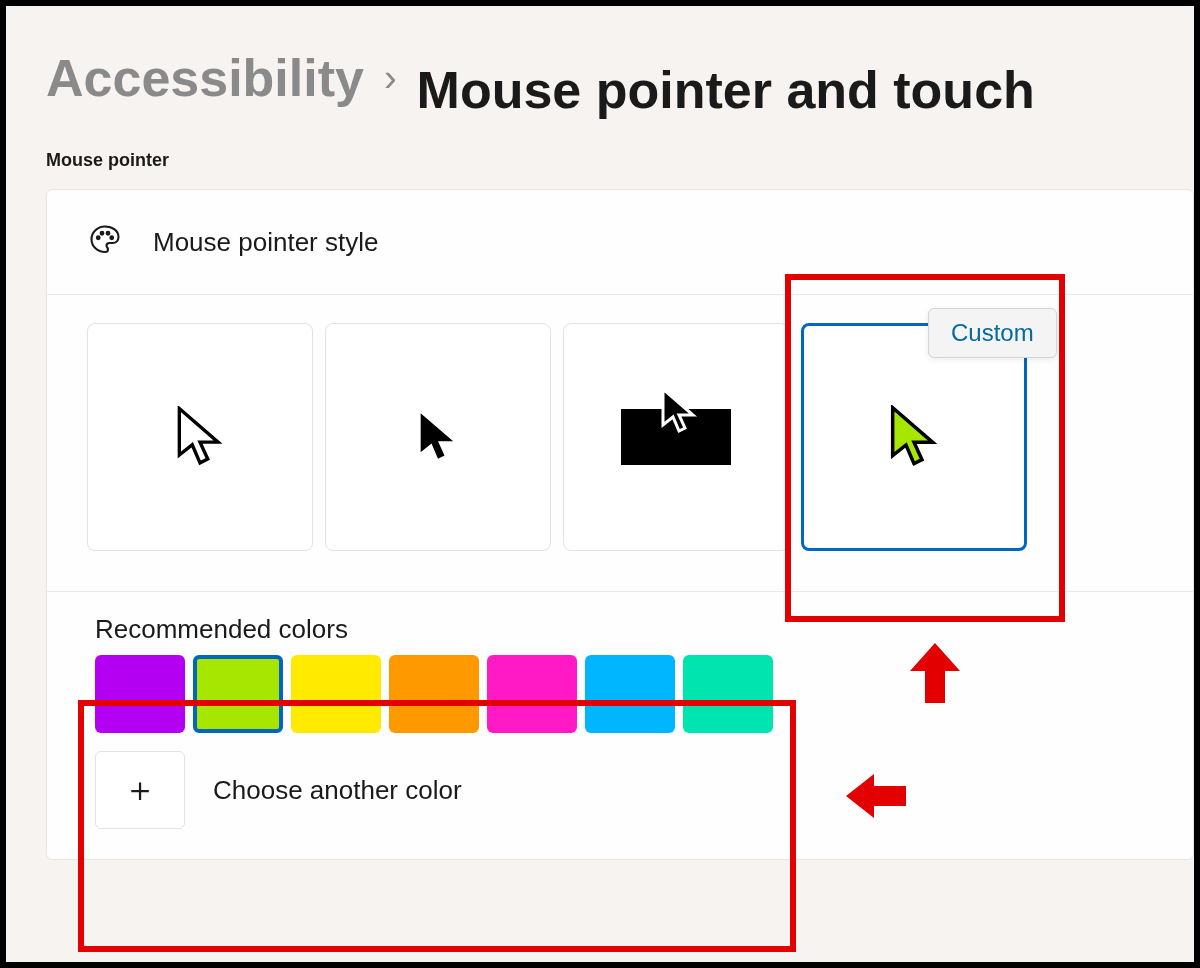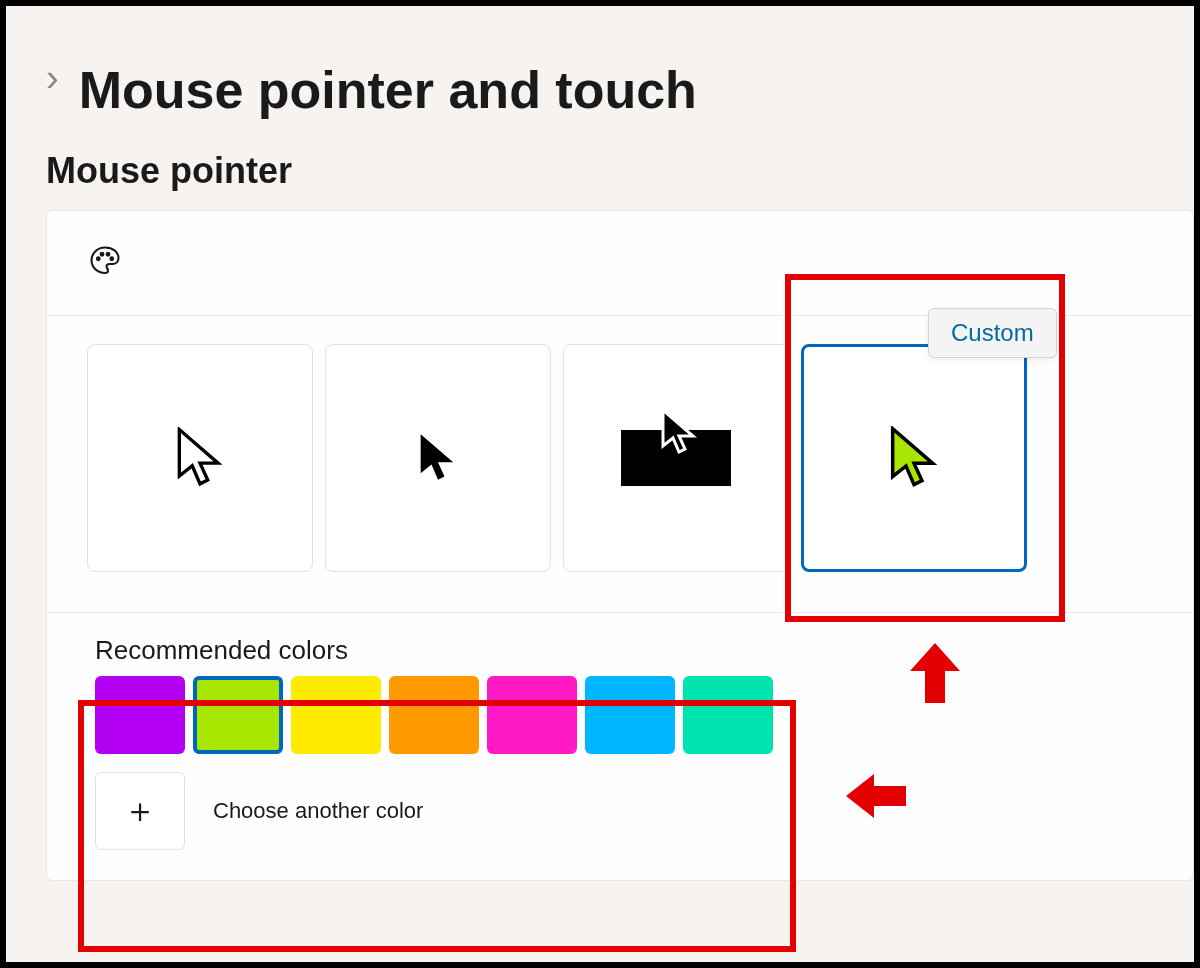--- a/index.html
+++ b/index.html
@@ -28,21 +28,21 @@
   font-size: 38px;
   color: #8a8a8a;
 }
 .breadcrumb-current {
   font-size: 52px;
   font-weight: 600;
   color: #1a1a1a;
   margin-top: 24px;
 }
 .section-label {
-  font-size: 36px;
+  font-size: 18px;
   font-weight: 600;
   color: #1a1a1a;
   margin-bottom: 18px;
 }
 .panel {
   background: #fefefe;
   border: 1px solid #e8e6e3;
   border-radius: 6px;
   margin-right: 0;
 }
@@ -145,21 +145,21 @@
   border-radius: 6px;
   background: #fff;
   display: flex;
   align-items: center;
   justify-content: center;
   font-size: 34px;
   color: #1a1a1a;
   font-weight: 300;
 }
 .choose-label {
-  font-size: 22px;
+  font-size: 26px;
   color: #1a1a1a;
 }
 .arrow-up {
   position: absolute;
   top: 637px;
   left: 904px;
   pointer-events: none;
 }
 .arrow-left {
   position: absolute;
@@ -176,37 +176,39 @@
 .inverted-box .cursor-svg {
   position: absolute;
   top: -22px;
   left: 38px;
 }
 </style>
 </head>
 <body>
 
 <div class="breadcrumb">
+  <span class="breadcrumb-parent">Accessibility</span>
   <span class="breadcrumb-sep">›</span>
   <span class="breadcrumb-current">Mouse pointer and touch</span>
 </div>
 
 <div class="section-label">Mouse pointer</div>
 
 <div class="panel">
   <div class="panel-header">
     <span class="palette-icon">
       <svg viewBox="0 0 24 24" fill="none" stroke="#1a1a1a" stroke-width="1.4">
         <path d="M12 3c-5 0-9 3.8-9 8.5S7 20 12 20c1.4 0 2-.8 2-1.7 0-.5-.2-.9-.5-1.3-.3-.4-.5-.8-.5-1.3 0-1 .8-1.7 2-1.7h2c2.5 0 4-1.8 4-4C21 5.8 17 3 12 3z"></path>
         <circle cx="7.5" cy="10.5" r=".9" fill="#1a1a1a"></circle>
         <circle cx="10" cy="7.5" r=".9" fill="#1a1a1a"></circle>
         <circle cx="14" cy="7.5" r=".9" fill="#1a1a1a"></circle>
         <circle cx="16.5" cy="10.5" r=".9" fill="#1a1a1a"></circle>
       </svg>
     </span>
+    <span class="panel-title">Mouse pointer style</span>
   </div>
 
   <div class="styles-row">
     <div class="style-tile">
       <svg class="cursor-svg" width="52" height="62" viewBox="0 0 20 24">
         <path d="M2 1 L2 19 L7 15 L10 22 L13 20.5 L10 14 L17 14 Z" fill="#fff" stroke="#000" stroke-width="1.3"></path>
       </svg>
     </div>
     <div class="style-tile">
       <svg class="cursor-svg" width="44" height="52" viewBox="0 0 20 24">

